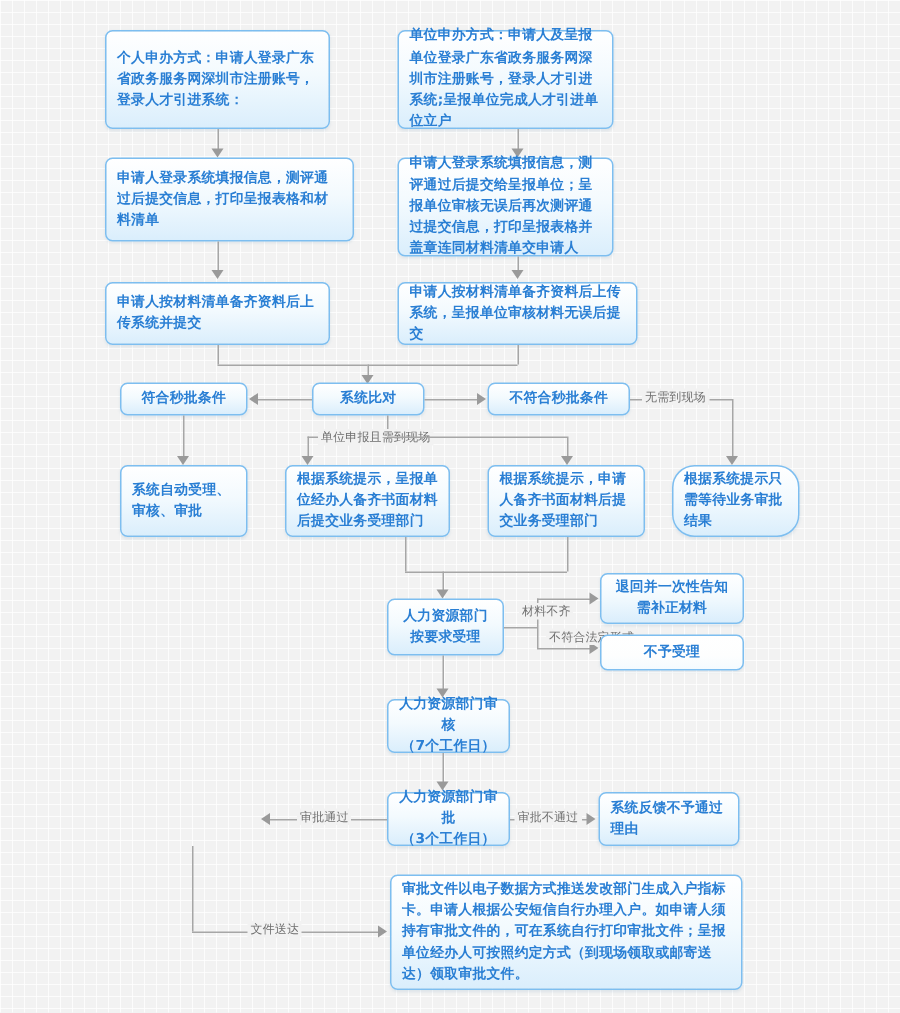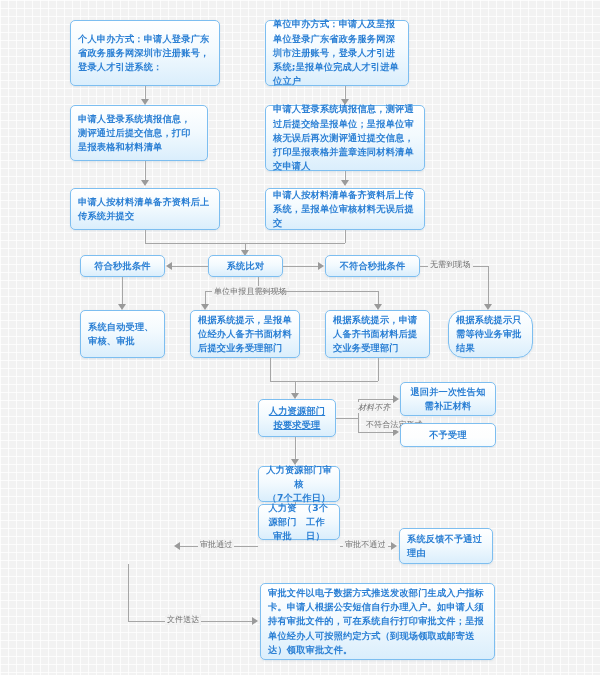--- a/index.html
+++ b/index.html
@@ -83,25 +83,25 @@
 
   <div class="node" style="left:265px;top:20px;width:144px;height:66px;">
     <span>单位申办方式：申请人及呈报单位登录广东省政务服务网深圳市注册账号，登录人才引进系统;呈报单位完成人才引进单位立户</span>
   </div>
 
   <div class="ln lnv" style="left:145px;top:86px;height:16px;"></div>
   <div class="arw" style="left:141px;top:99px;"></div>
   <div class="ln lnv" style="left:345px;top:86px;height:16px;"></div>
   <div class="arw" style="left:341px;top:99px;"></div>
 
-  <div class="node" style="left:70px;top:105px;width:138px;height:56px;">
+  <div class="node" style="left:70px;top:105px;width:166px;height:56px;">
     <span>申请人登录系统填报信息，测评通过后提交信息，打印呈报表格和材料清单</span>
   </div>
 
-  <div class="node" style="left:265px;top:105px;width:160px;height:66px;">
+  <div class="node" style="left:265px;top:105px;width:144px;height:66px;">
     <span>申请人登录系统填报信息，测评通过后提交给呈报单位；呈报单位审核无误后再次测评通过提交信息，打印呈报表格并盖章连同材料清单交申请人</span>
   </div>
 
   <div class="ln lnv" style="left:145px;top:161px;height:22px;"></div>
   <div class="arw" style="left:141px;top:180px;"></div>
   <div class="ln lnv" style="left:345px;top:171px;height:12px;"></div>
   <div class="arw" style="left:341px;top:180px;"></div>
 
   <div class="node" style="left:70px;top:188px;width:150px;height:42px;justify-content:flex-end;">
     <span>申请人按材料清单备齐资料后上传系统并提交</span>
@@ -170,30 +170,30 @@
   <div class="node" style="left:448px;top:310px;width:85px;height:48px;border-radius:15px;">
     <span>根据系统提示只需等待业务审批结果</span>
   </div>
 
   <div class="ln lnv" style="left:270px;top:358px;height:23px;"></div>
   <div class="ln lnv" style="left:378px;top:358px;height:23px;"></div>
   <div class="ln lnh" style="left:270px;top:381px;width:108px;"></div>
   <div class="ln lnv" style="left:295px;top:381px;height:15px;"></div>
   <div class="arw" style="left:291px;top:393px;"></div>
 
-  <div class="node center" style="left:258px;top:399px;width:78px;height:38px;text-decoration:underline;">
+  <div class="node center" style="left:258px;top:399px;width:78px;height:38px;">
     <span>人力资源部门按要求受理</span>
   </div>
 
   <div class="ln lnh" style="left:336px;top:418px;width:22px;"></div>
   <div class="ln lnv" style="left:358px;top:399px;height:33px;"></div>
 
   <div class="ln lnh" style="left:358px;top:399px;width:36px;"></div>
   <div class="arw right" style="left:393px;top:395px;"></div>
-  <div class="elbl" style="left:356px;top:402px;font-style:italic;">材料不齐</div>
+  <div class="elbl" style="left:346px;top:402px;">材料不齐</div>
 
   <div class="ln lnh" style="left:358px;top:432px;width:36px;"></div>
   <div class="arw right" style="left:393px;top:428px;"></div>
   <div class="elbl" style="left:336px;top:419px;margin-left:28px;">不符合法定形式</div>
 
   <div class="node center" style="left:400px;top:382px;width:96px;height:34px;">
     <span>退回并一次性告知需补正材料</span>
   </div>
 
   <div class="node center plain" style="left:400px;top:423px;width:96px;height:24px;">
@@ -204,21 +204,21 @@
   <div class="arw" style="left:291px;top:459px;"></div>
 
   <div class="node center" style="left:258px;top:466px;width:82px;height:36px;flex-direction:column;justify-content:center;">
     <span>人力资源部门审核</span>
     <span>（7个工作日）</span>
   </div>
 
   <div class="ln lnv" style="left:295px;top:502px;height:22px;"></div>
   <div class="arw" style="left:291px;top:521px;"></div>
 
-  <div class="node center" style="left:258px;top:504px;width:82px;height:36px;flex-direction:row;justify-content:center;">
+  <div class="node center" style="left:258px;top:528px;width:82px;height:36px;flex-direction:column;justify-content:center;">
     <span>人力资源部门审批</span>
     <span>（3个工作日）</span>
   </div>
 
   <div class="ln lnh" style="left:180px;top:546px;width:78px;"></div>
   <div class="arw left" style="left:174px;top:542px;"></div>
   <div class="elbl" style="left:198px;top:539px;">审批通过</div>
 
 
   <div class="ln lnh" style="left:340px;top:546px;width:52px;"></div>

